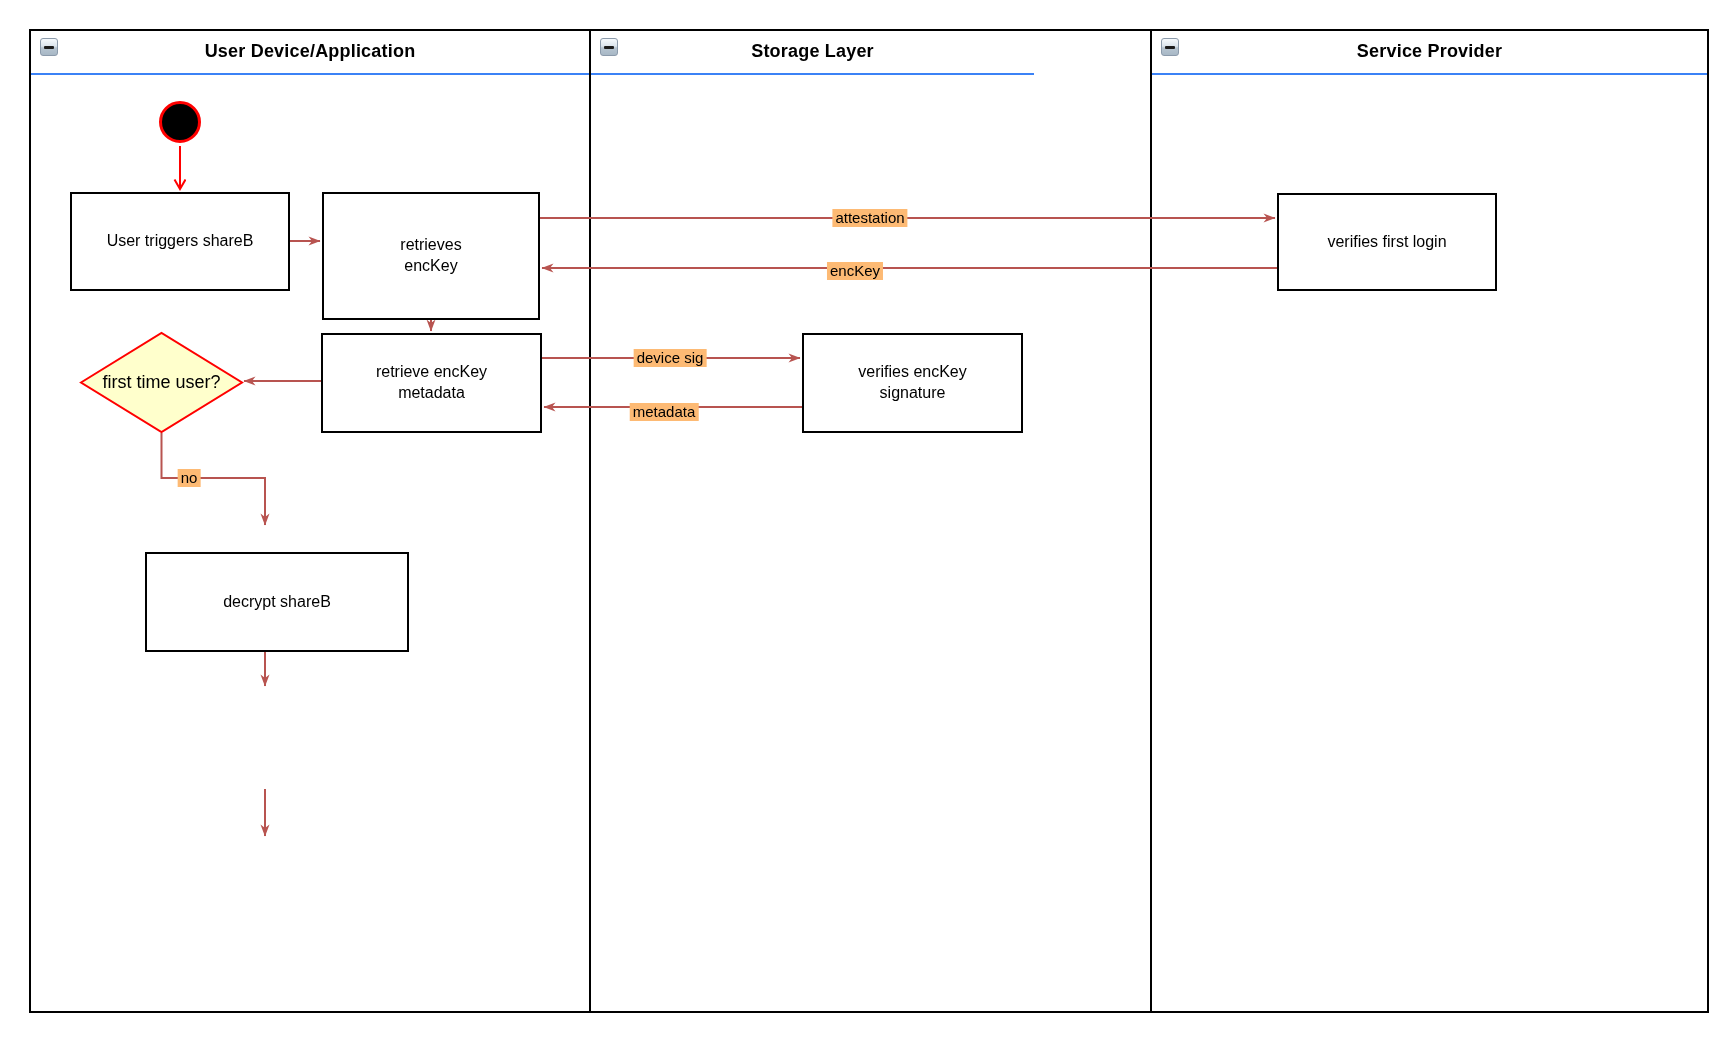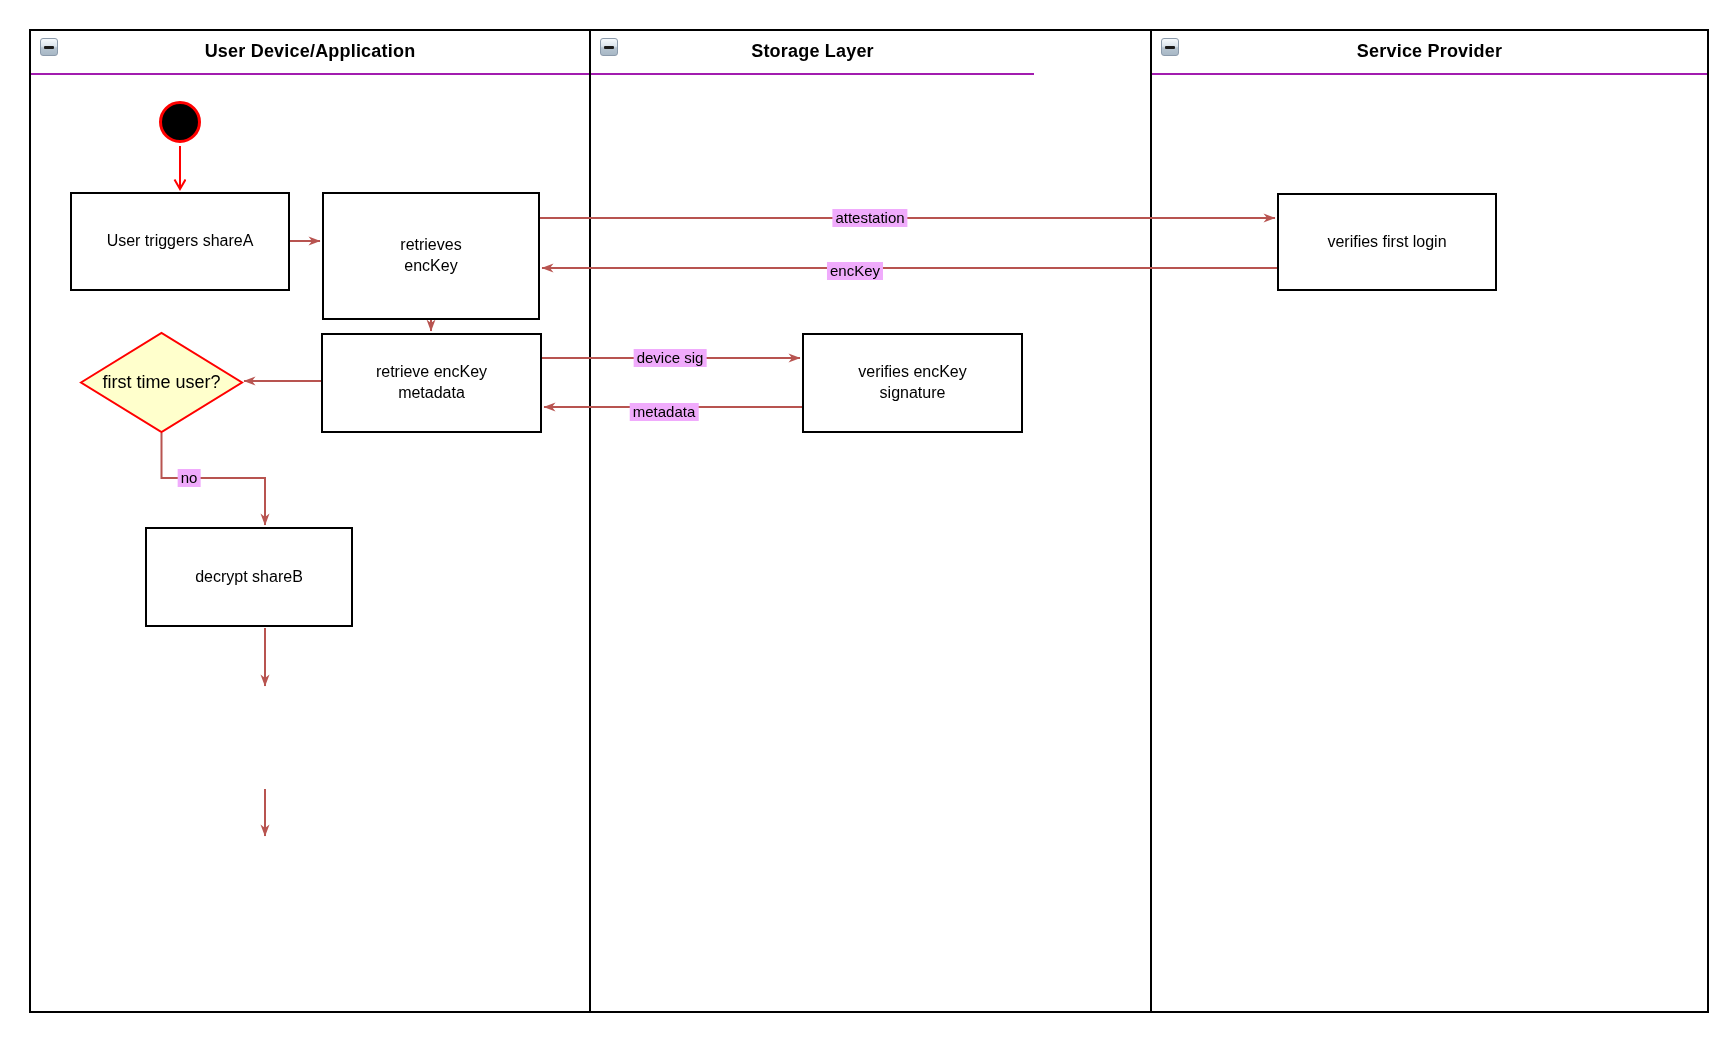--- a/index.html
+++ b/index.html
@@ -7,21 +7,21 @@
     position:relative;width:1732px;height:1038px;background:#ffffff;
     font-family:"Liberation Sans", sans-serif;color:#000;overflow:hidden;
   }
   .frame{
     position:absolute;left:29px;top:29px;width:1680px;height:984px;
     border:2px solid #000;box-sizing:border-box;background:#fff;
   }
   .vdivider{position:absolute;top:29px;width:2px;height:984px;background:#000;}
   .lane-header{
     position:absolute;top:29px;height:46px;box-sizing:border-box;
-    border-bottom:2px solid #a21caf;display:flex;align-items:center;justify-content:center;
+    border-bottom:2px solid #3b82f6;display:flex;align-items:center;justify-content:center;
   }
   .lane-title{font-size:18px;font-weight:bold;letter-spacing:0.2px;}
   .collapse-btn{
     position:absolute;left:9px;top:9px;width:18px;height:18px;box-sizing:border-box;
     border:1px solid #8b9aab;border-radius:3px;
     background:linear-gradient(#f6fafd 0%,#dbe4ec 45%,#b7c5d1 55%,#a8b8c6 100%);
     display:flex;align-items:center;justify-content:center;cursor:pointer;
   }
   .minus-bar{width:10px;height:3px;background:#1b1b1b;border-radius:1px;}
   .node{
@@ -33,21 +33,21 @@
   .start-node{
     position:absolute;left:159px;top:101px;width:42px;height:42px;box-sizing:border-box;
     background:#000;border:3px solid #ff0000;border-radius:50%;
   }
   .diamond-label{
     position:absolute;left:81px;top:333px;width:161px;height:100px;
     display:flex;align-items:center;justify-content:center;text-align:left;
     font-size:18px;line-height:1.3;pointer-events:none;
   }
   .edge-label{
-    position:absolute;transform:translate(-50%,-50%);background:#f0abfc;
+    position:absolute;transform:translate(-50%,-50%);background:#fdba74;
     padding:0 3px;font-size:15px;line-height:1.2;text-align:center;
   }
   svg.overlay{position:absolute;left:0;top:0;pointer-events:none;}
 </style>
 </head>
 <body>
 
 <div id="canvas">
 
   <div class="frame"></div>
@@ -94,38 +94,38 @@
     <polyline points="161.5,433 161.5,478 265,478 265,525" fill="none" stroke="#b85450" stroke-width="2" marker-end="url(#mClassic)"></polyline>
     <line x1="265" y1="628" x2="265" y2="686" stroke="#b85450" stroke-width="2" marker-end="url(#mClassic)"></line>
     <line x1="265" y1="789" x2="265" y2="836" stroke="#b85450" stroke-width="2" marker-end="url(#mClassic)"></line>
 
     <polygon points="81,382.5 161.5,333 242,382.5 161.5,432" fill="#ffffcc" stroke="#ff0000" stroke-width="2" style="pointer-events:auto"></polygon>
   </svg>
 
   <div class="start-node"></div>
 
   <div class="node" style="left:70px;top:192px;width:220px;height:99px">
-    <span class="shape-label">User triggers shareA</span>
+    <span class="shape-label">User triggers shareB</span>
   </div>
   <div class="node" style="left:322px;top:192px;width:218px;height:128px">
     <span class="shape-label">retrieves
 encKey</span>
   </div>
   <div class="node" style="left:1277px;top:193px;width:220px;height:98px">
     <span class="shape-label">verifies first login</span>
   </div>
   <div class="node" style="left:321px;top:333px;width:221px;height:100px">
     <span class="shape-label">retrieve encKey
 metadata</span>
   </div>
   <div class="node" style="left:802px;top:333px;width:221px;height:100px">
     <span class="shape-label">verifies encKey
 signature</span>
   </div>
-  <div class="node" style="left:145px;top:527px;width:208px;height:100px">
+  <div class="node" style="left:145px;top:552px;width:264px;height:100px">
     <span class="shape-label">decrypt shareB</span>
   </div>
 
   <div class="diamond-label">first time
 user?</div>
 
   <div class="edge-label" style="left:870px;top:218px">attestation</div>
   <div class="edge-label" style="left:855px;top:271px">encKey</div>
   <div class="edge-label" style="left:670px;top:358px">device sig</div>
   <div class="edge-label" style="left:664px;top:412px">metadata</div>

